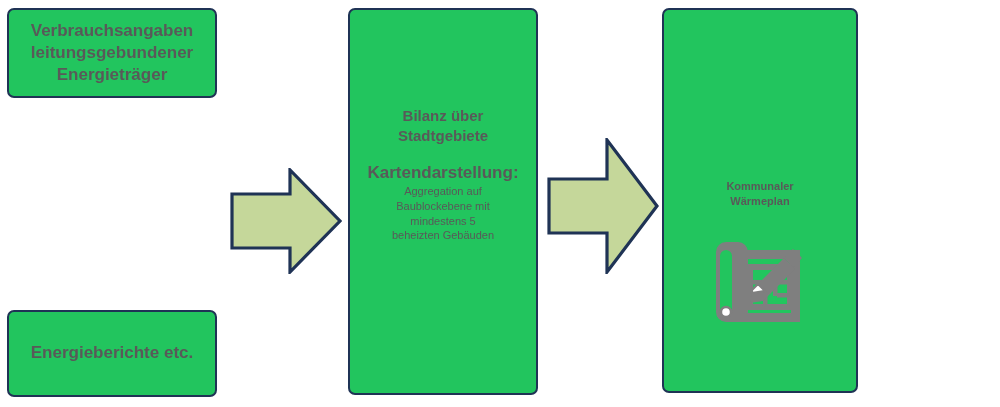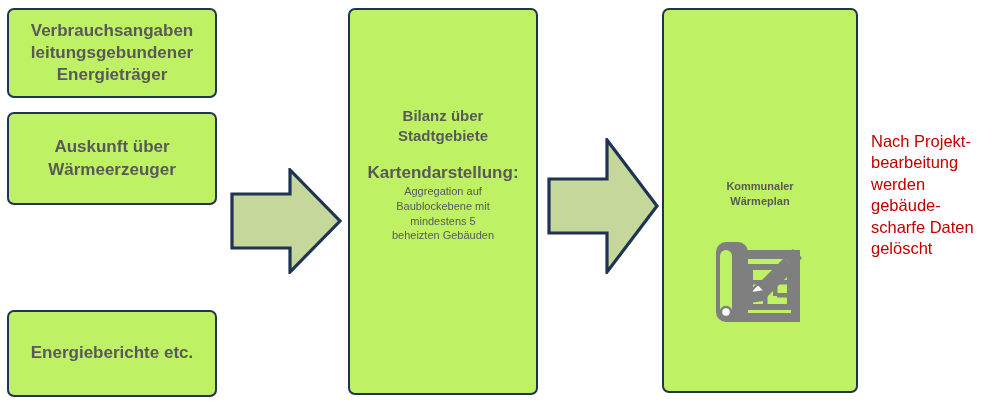--- a/index.html
+++ b/index.html
@@ -7,21 +7,21 @@
     width:1000px;height:407px;
     background:#ffffff;
     font-family:"Liberation Sans", sans-serif;
     overflow:hidden;
     position:relative;
   }
   #stage{position:absolute;left:0;top:0;width:1000px;height:407px;}
 
   .box{
     position:absolute;
-    background:#bef264;
+    background:#22c55e;
     border:2.5px solid #1f3355;
     border-radius:7px;
     box-sizing:border-box;
     display:flex;
     flex-direction:column;
     align-items:center;
     justify-content:center;
     text-align:center;
     color:#595959;
     font-weight:bold;
@@ -99,24 +99,20 @@
 <body>
 
 <div id="stage">
 
   <div class="box src-box" id="src0">
     <span style="white-space:pre-line;">Verbrauchsangaben
 leitungsgebundener
 Energieträger</span>
   </div>
 
-  <div class="box src-box" id="src1">
-    <span style="white-space:pre-line;">Auskunft über
-Wärmeerzeuger</span>
-  </div>
 
 
   <div class="box src-box" id="src3">
     <span style="white-space:pre-line;">Energieberichte etc.</span>
   </div>
 
   <svg class="arrow" id="arrow1" viewBox="0 0 112 106">
     <polygon points="2,26 60,26 60,2 110,53 60,104 60,80 2,80" fill="#c5d79a" stroke="#1f3355" stroke-width="3.2" stroke-linejoin="miter"></polygon>
   </svg>
 
@@ -160,20 +156,14 @@
 
       <g>
         <path d="M42 54 l32 -32 l11 11 l-32 32 l-13 2 z" fill="#7f7f7f"></path>
         <path d="M42 54 l6 -6 l7 7 l-13 2 z" fill="#ffffff"></path>
         <path d="M42 54 l6 -6 l7 7 l-13 2 z" fill="none" stroke="#7f7f7f" stroke-width="2.2" stroke-linejoin="round"></path>
         <rect x="76.5" y="15.5" width="13" height="13" rx="1.5" transform="rotate(45 83 22)" fill="#7f7f7f"></rect>
       </g>
     </svg>
   </div>
 
-  <div class="note" id="note-right">Nach Projekt-
-bearbeitung
-werden
-gebäude-
-scharfe Daten
-gelöscht</div>
 
 </div>
 
 </body></html>

